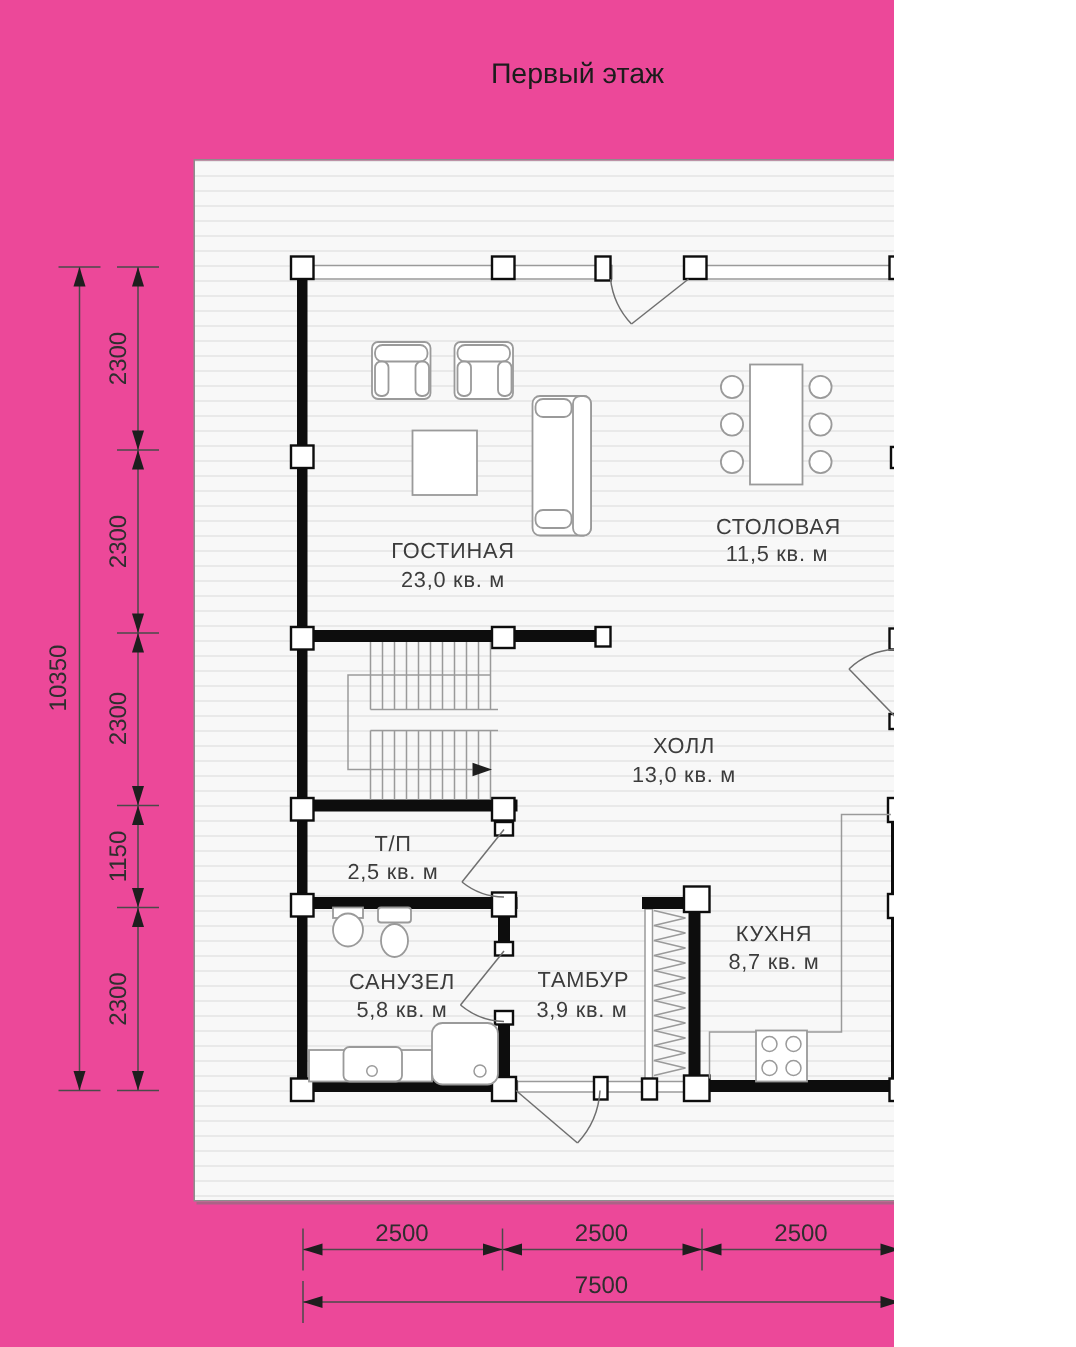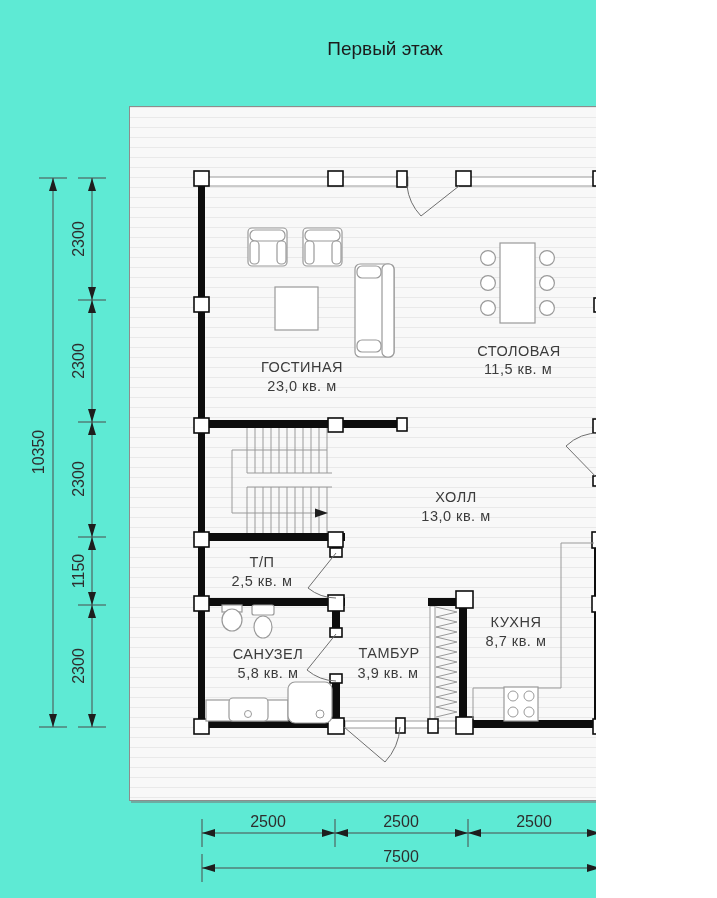--- a/index.html
+++ b/index.html
@@ -1,16 +1,16 @@
 <!DOCTYPE html>
 <html><head>
 <meta charset="utf-8">
 <style>
   html,body{margin:0;padding:0;background:#ffffff;}
-  .canvas{position:relative;width:596px;height:898px;background:#5eead4;overflow:hidden;
+  .canvas{position:relative;width:596px;height:898px;background:#ec4899;overflow:hidden;
           font-family:"Liberation Sans",sans-serif;}
   .site{position:absolute;left:129px;top:106px;width:545px;height:693px;
         background:repeating-linear-gradient(to bottom,#e9e9e9 0px,#e9e9e9 1px,#f8f8f8 1px,#f8f8f8 10px);
         border:1px solid #8d8d8d;box-shadow:2px 2px 0 rgba(120,120,120,.55);}
   svg{position:absolute;left:0;top:0;}
   text{font-family:"Liberation Sans",sans-serif;fill:#3c3c3c;}
   .room-name,.room-area{font-size:14.5px;letter-spacing:.5px;}
   .dim{font-size:16px;fill:#2e2e2e;}
   .title-text{font-size:19px;fill:#1c1c1c;}
   .wall{fill:#0d0d0d;}

